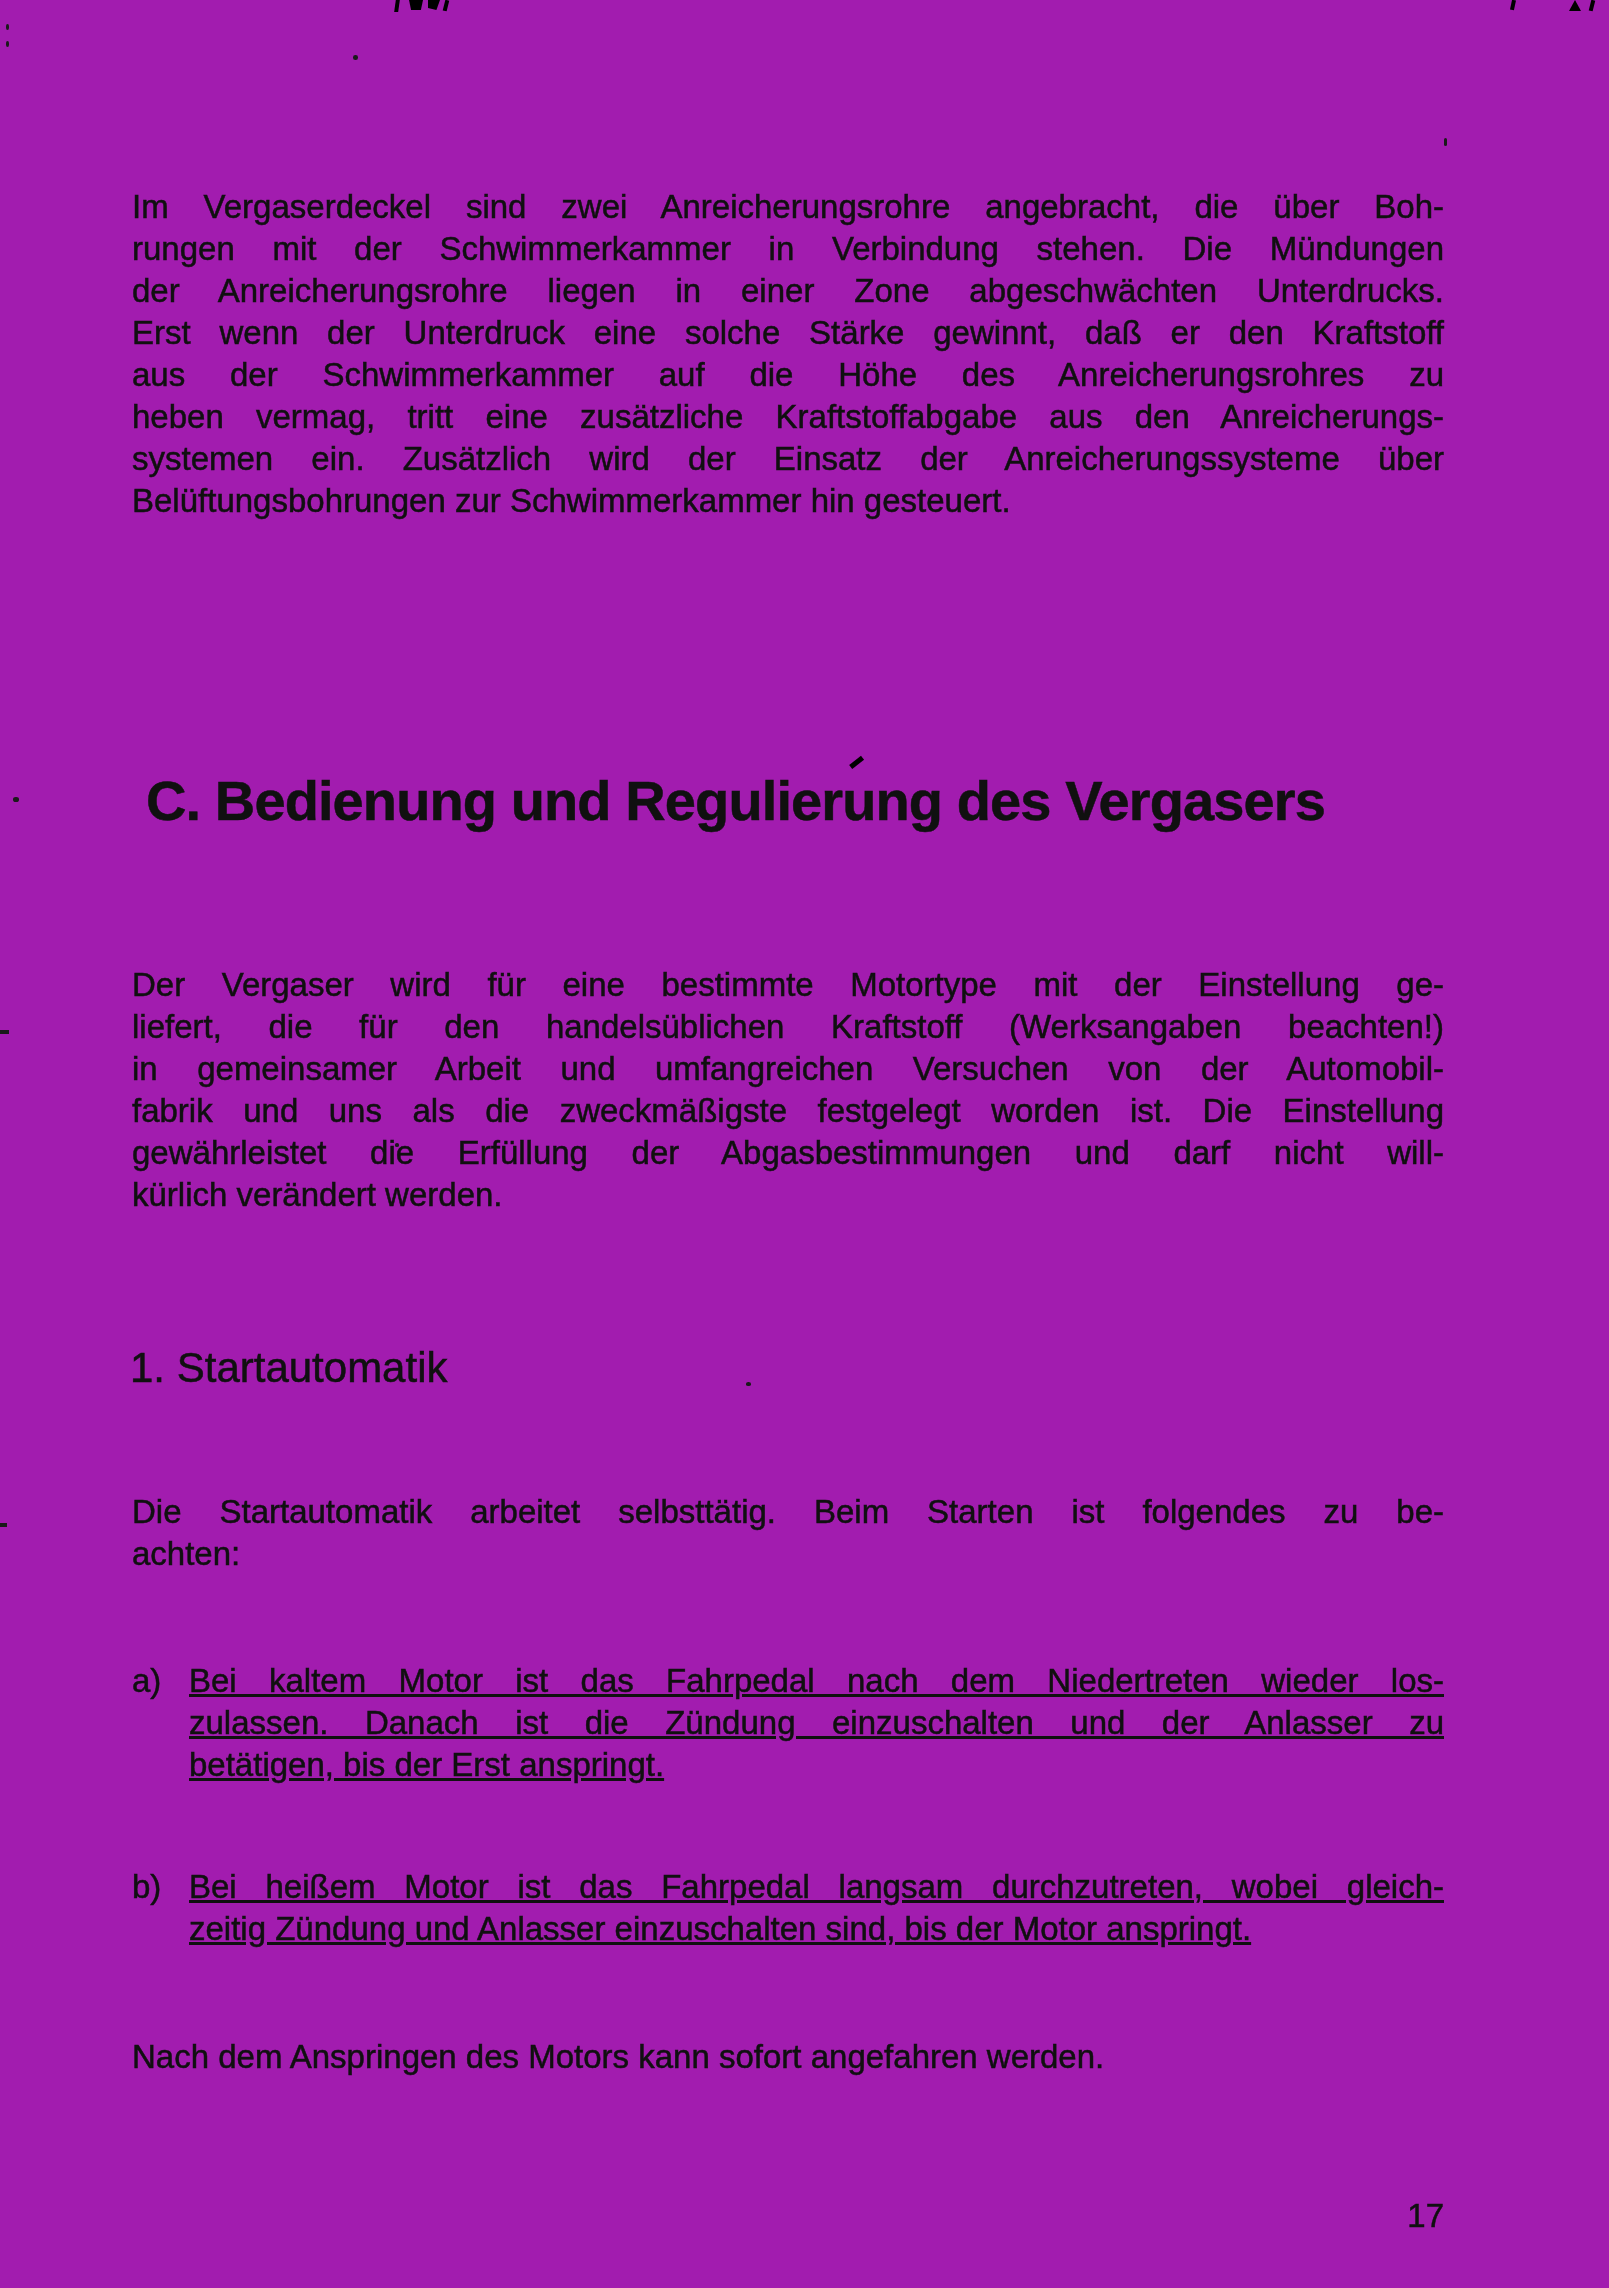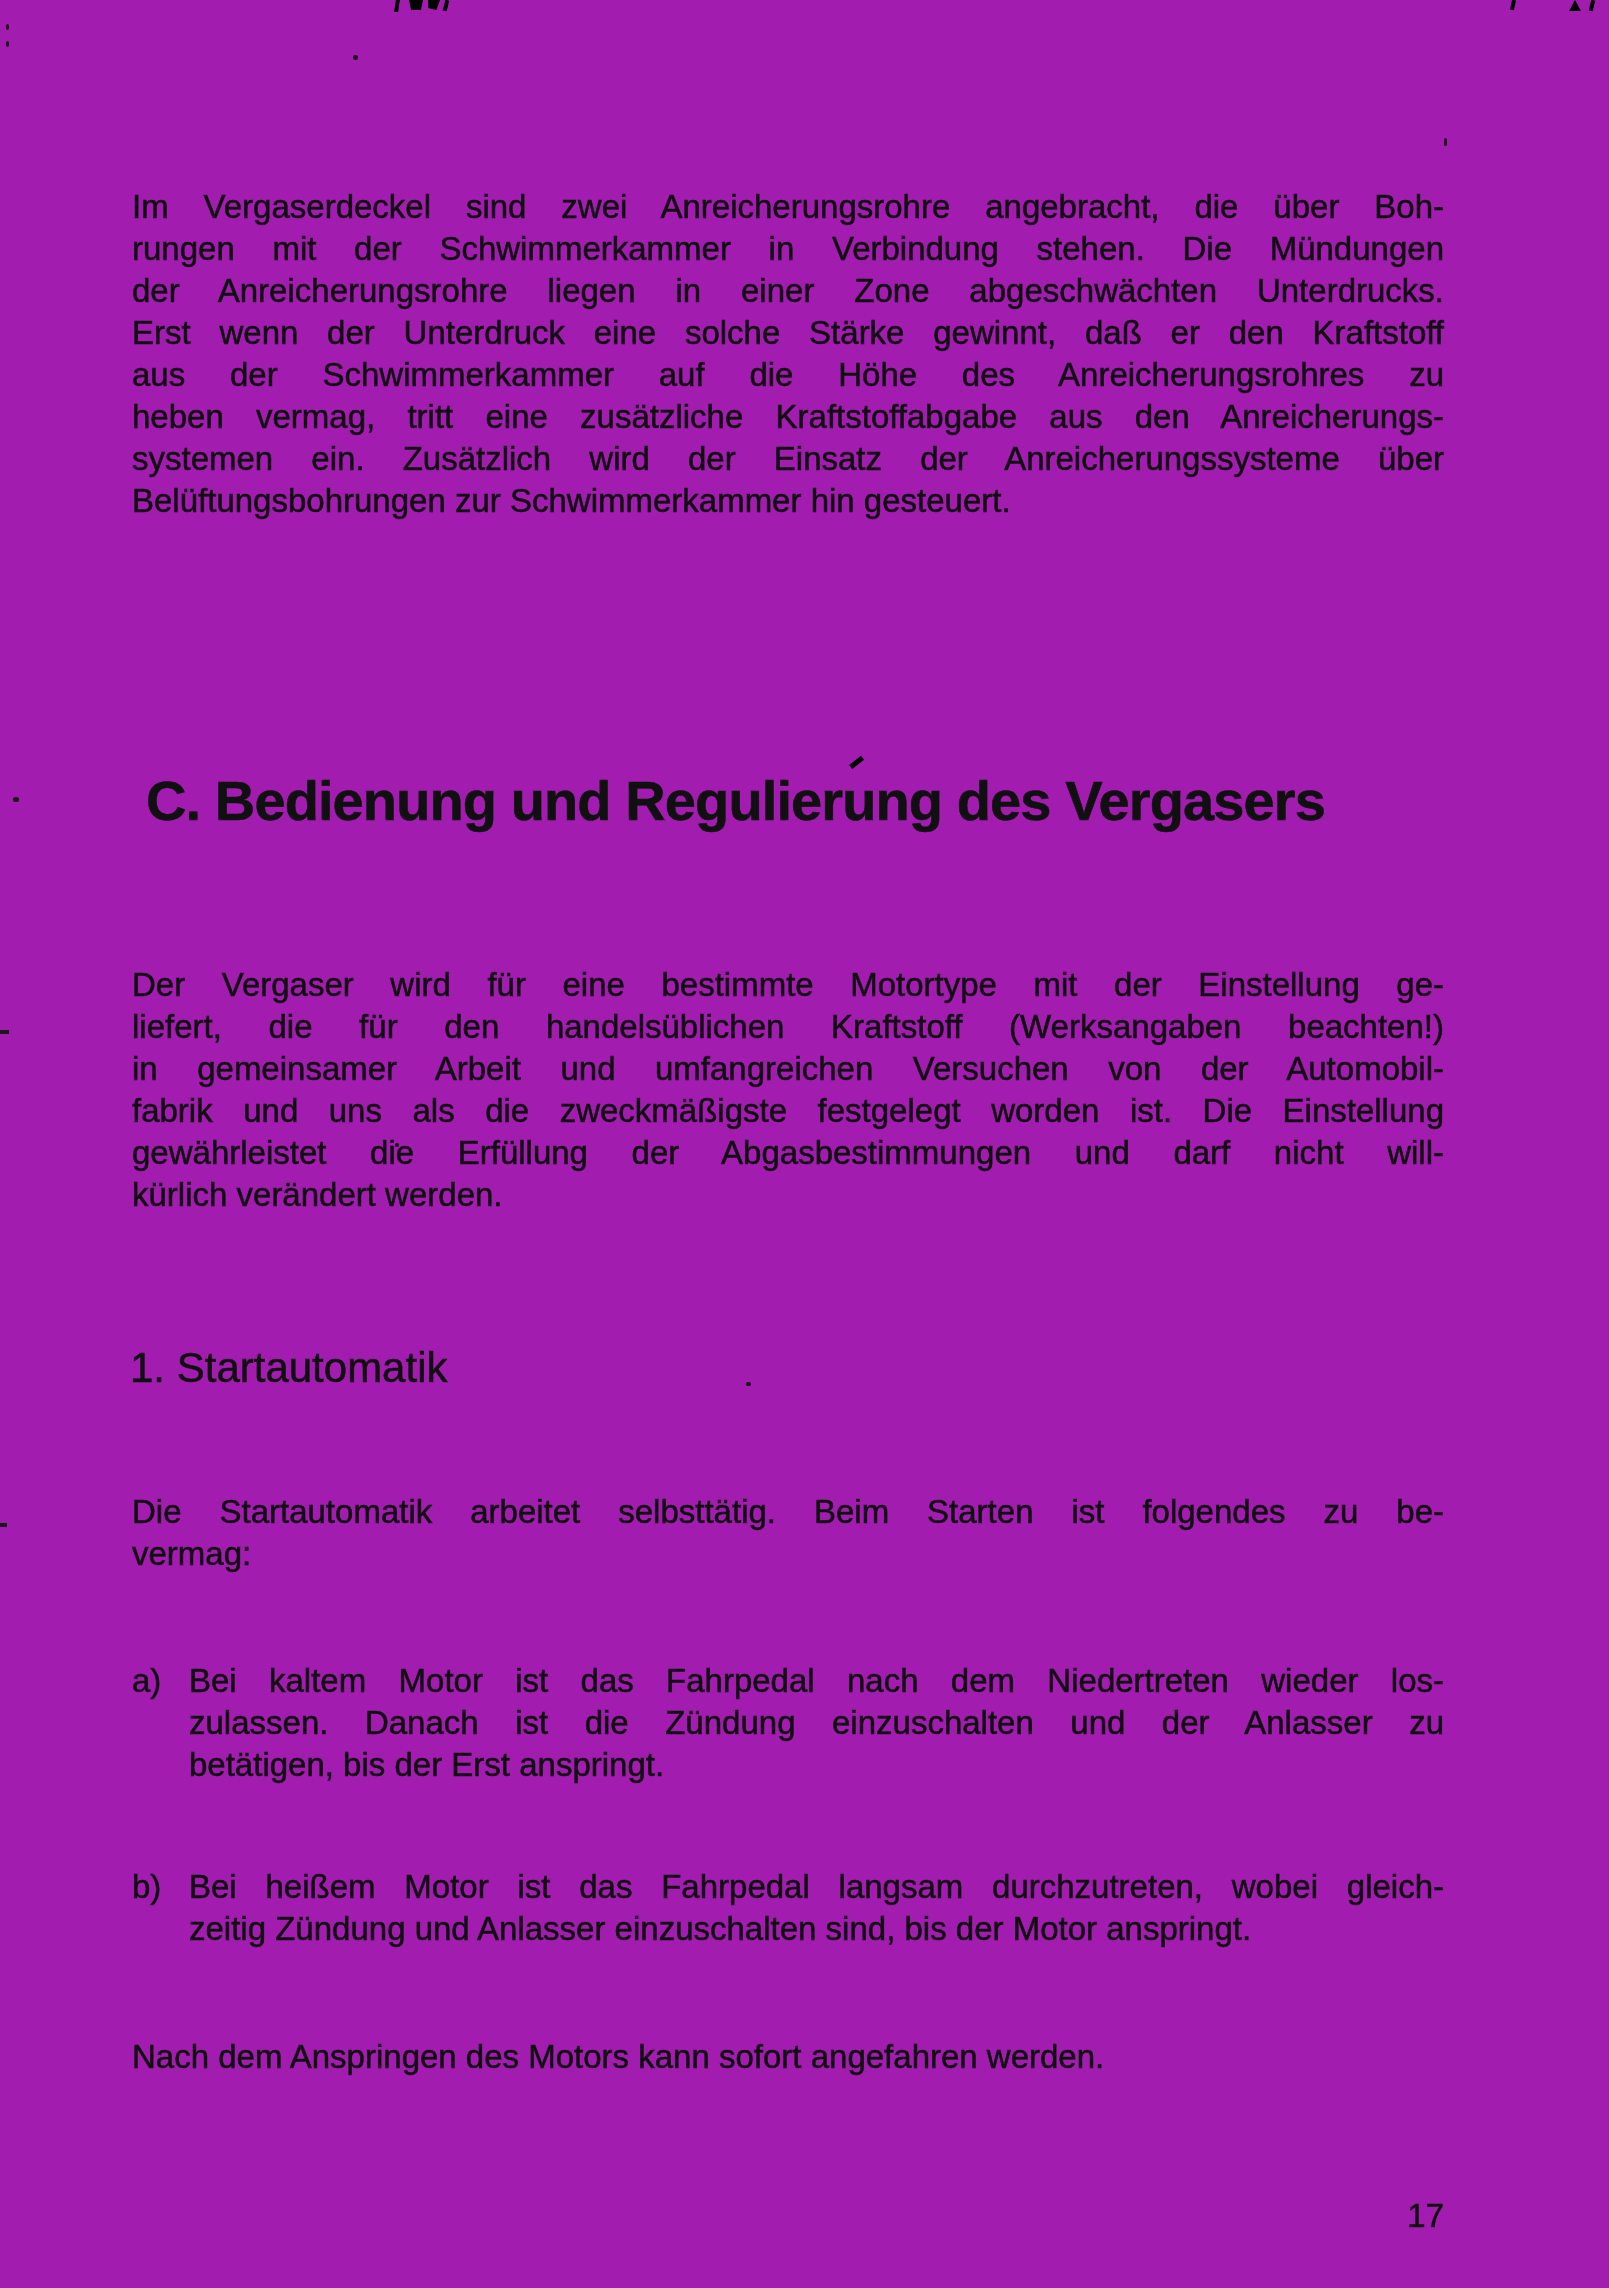--- a/index.html
+++ b/index.html
@@ -49,21 +49,21 @@
     position: absolute;
     left: 132px;
     width: 1312px;
     display: flex;
     font-size: 33px;
     line-height: 42px;
   }
   .item-a { top: 1660px; }
   .item-b { top: 1866px; }
   .item-label { flex: 0 0 57px; width: 57px; }
-  .item-lines { flex: 1; min-width: 0; }
+  .item-lines { flex: 1; min-width: 0; text-decoration: underline; }
   .closing {
     position: absolute;
     left: 132px;
     width: 1312px;
     top: 2036px;
     font-size: 33px;
     line-height: 42px;
   }
   .page-number {
     position: absolute;
@@ -138,21 +138,21 @@
     <span class="line just">in gemeinsamer Arbeit und umfangreichen Versuchen von der Automobil-</span>
     <span class="line just">fabrik und uns als die zweckmäßigste festgelegt worden ist. Die Einstellung</span>
     <span class="line just">gewährleistet die Erfüllung der Abgasbestimmungen und darf nicht will-</span>
     <span class="line">kürlich verändert werden.</span>
   </div>
 
   <h2 class="subheading">1. Startautomatik</h2>
 
   <div class="para p3">
     <span class="line just">Die Startautomatik arbeitet selbsttätig. Beim Starten ist folgendes zu be-</span>
-    <span class="line">vermag:</span>
+    <span class="line">achten:</span>
   </div>
 
   <div class="list-item item-a">
     <span class="item-label">a)</span>
     <div class="item-lines">
       <span class="line just">Bei kaltem Motor ist das Fahrpedal nach dem Niedertreten wieder los-</span>
       <span class="line just">zulassen. Danach ist die Zündung einzuschalten und der Anlasser zu</span>
       <span class="line">betätigen, bis der Erst anspringt.</span>
     </div>
   </div>

